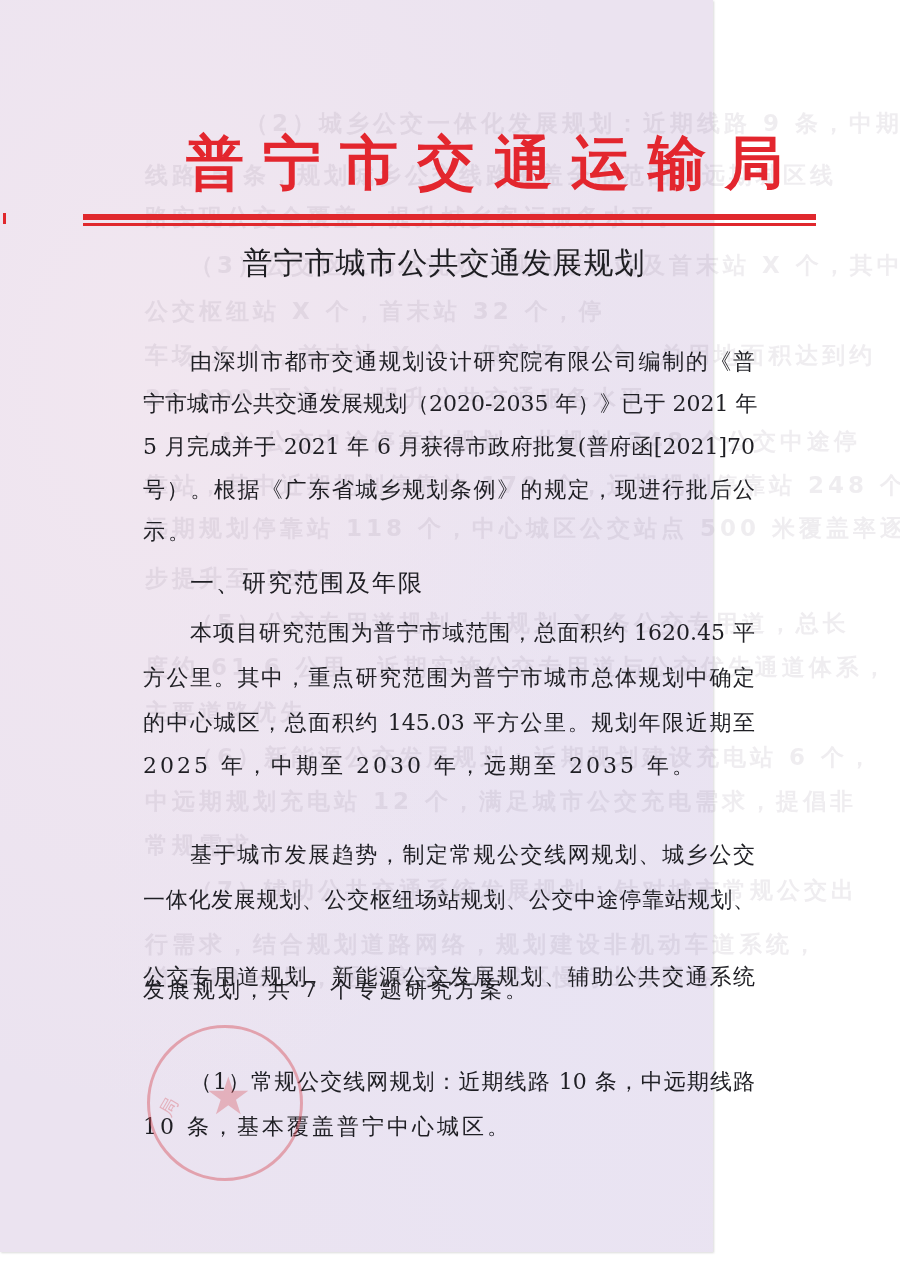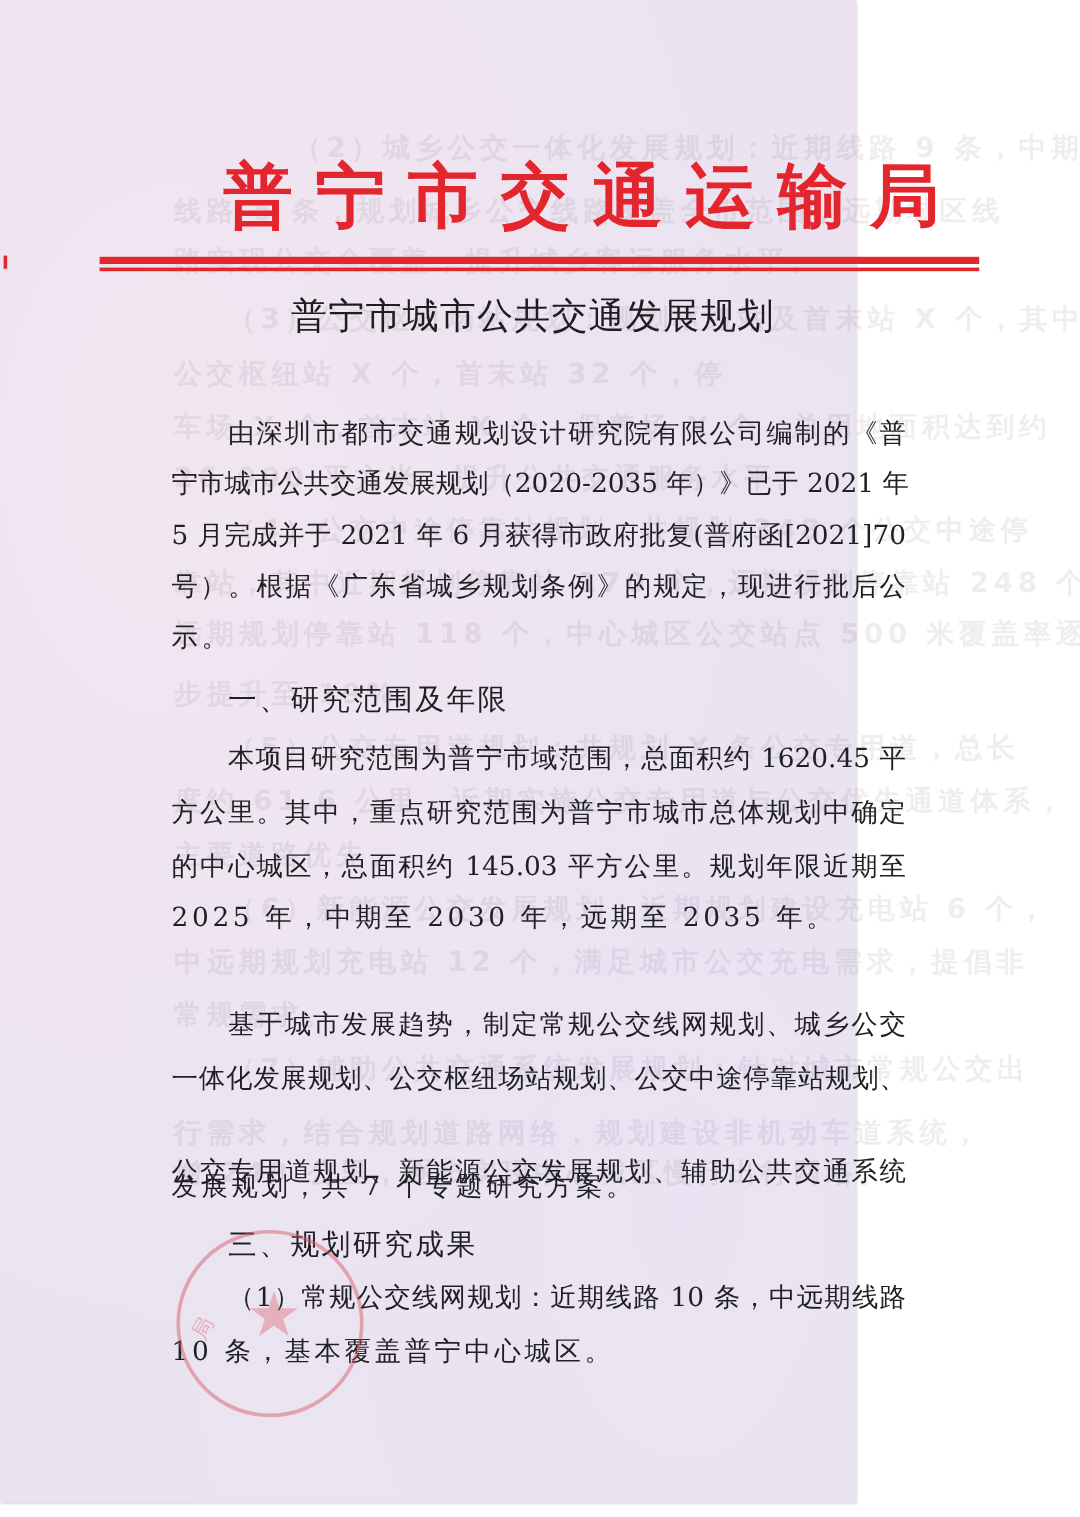--- a/index.html
+++ b/index.html
@@ -114,21 +114,20 @@
     <div class="line last" style="top:751px;">2025 年，中期至 2030 年，远期至 2035 年。</div>
   </div>
 
   <div>
     <div class="line indent" style="top:840px;">基于城市发展趋势，制定常规公交线网规划、城乡公交</div>
     <div class="line" style="top:885px;">一体化发展规划、公交枢纽场站规划、公交中途停靠站规划、</div>
     <div class="line" style="top:950px;margin-top:12px;">公交专用道规划、新能源公交发展规划、辅助公共交通系统</div>
     <div class="line last" style="top:975px;">发展规划，共 7 个专题研究方案。</div>
   </div>
 
-  <div class="heading" style="top:1022px;">三、规划研究成果</div>
   <div>
     <div class="line indent" style="top:1067px;">（1）常规公交线网规划：近期线路 10 条，中远期线路</div>
     <div class="line last" style="top:1112px;">10 条，基本覆盖普宁中心城区。</div>
   </div>
 
   <div class="stamp"></div>
   <div class="stamp-star">★</div>
   <div class="stamp-text" style="left:160px; top:1095px; transform:rotate(-60deg);">局</div>
 
 </div>

